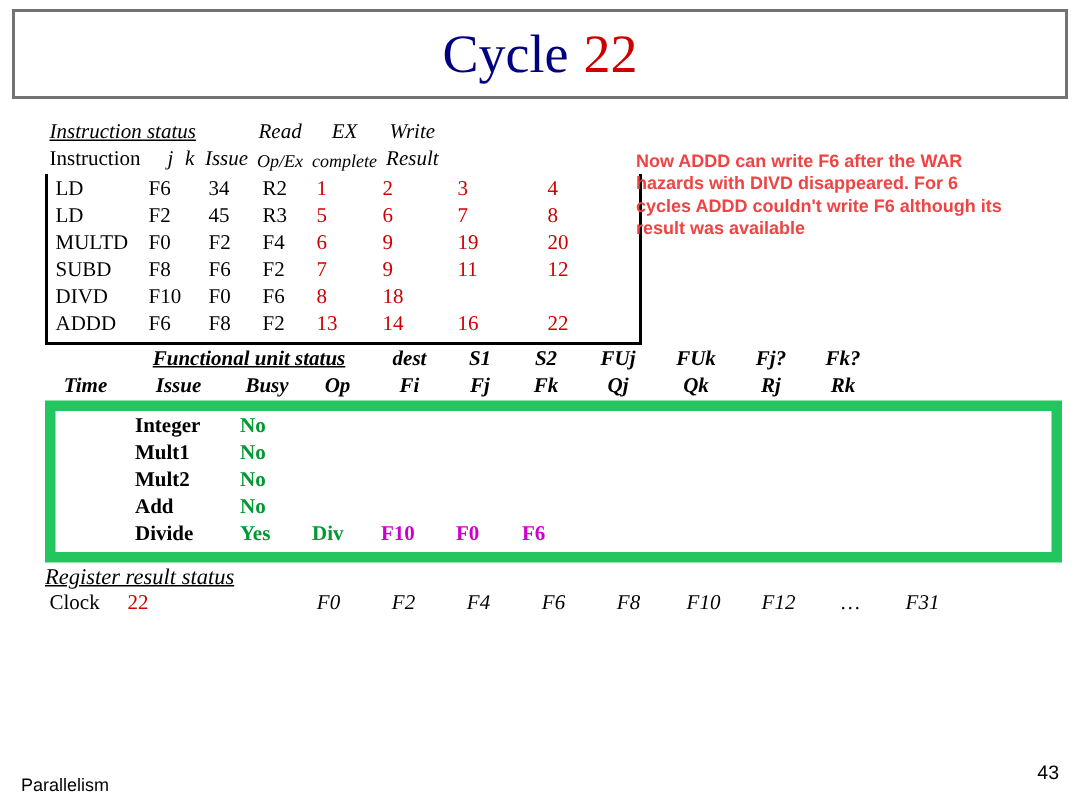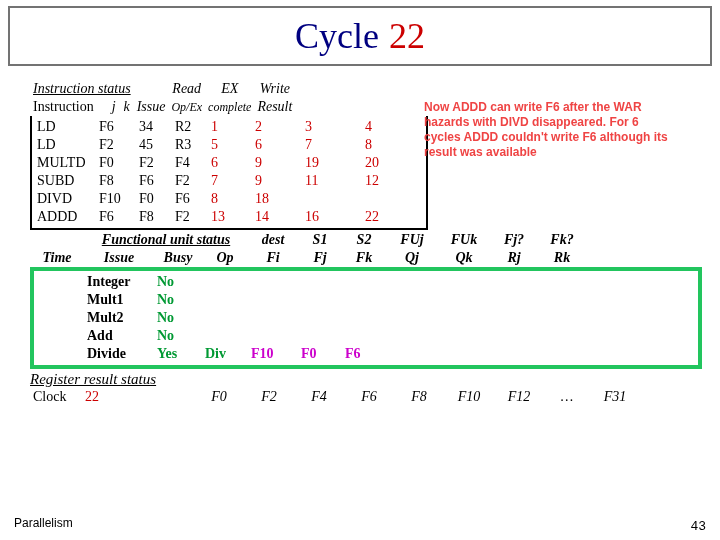--- a/index.html
+++ b/index.html
@@ -67,42 +67,42 @@
     border: 2px solid #000;
     border-top: none;
     padding: 2px 2px 2px 2px;
     width: 390px;
   }
   .fu-outer {
     margin-top: 1px;
     font-weight: bold;
   }
   .fu-box {
-    border: 4px solid #22c55e;
+    border: 7px solid #22c55e;
     padding: 2px;
     width: 660px;
   }
   .reg-box {
     border: 2px solid #000;
     padding: 2px;
     width: 660px;
   }
   .footer-left {
     position: absolute;
     left: 14px;
     bottom: 10px;
     font-size: 12px;
     font-family: Arial, sans-serif;
   }
   .footer-right {
     position: absolute;
     right: 14px;
-    bottom: 6px;
+    bottom: 18px;
     font-size: 13px;
-    font-family: Liberation Mono, monospace;
+    font-family: Liberation Sans, sans-serif;
   }
   .sec1 { position: relative; }
 </style>
 </head>
 <body>
 
 <div class="title-box">
   <span class="t1">Cycle</span>
   <span class="t2">22</span>
 </div>

